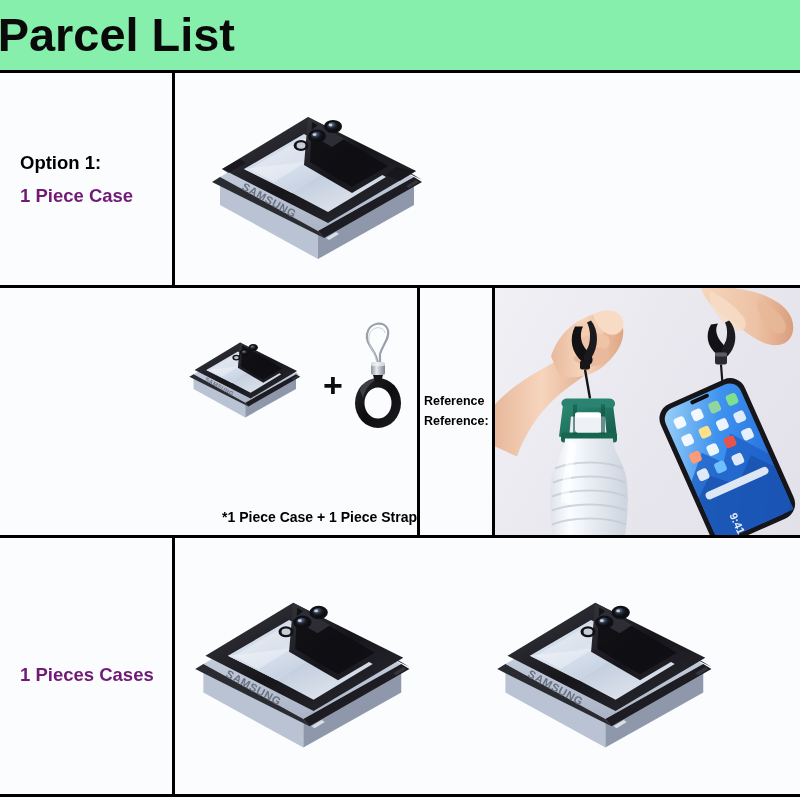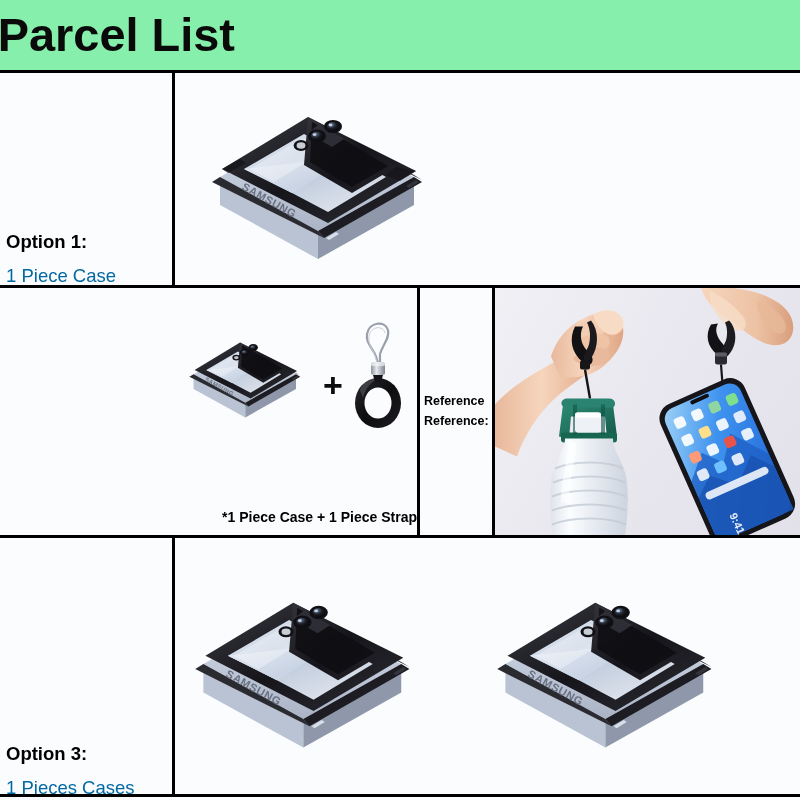--- a/index.html
+++ b/index.html
@@ -31,25 +31,25 @@
     border-bottom:3px solid #000;
   }
   .row{position:relative;box-sizing:border-box;width:800px;}
   .row1{height:215px;border-bottom:3px solid #000;}
   .row2{height:250px;border-bottom:3px solid #000;}
   .row3{height:259px;}
 
   .cell{position:absolute;top:0;height:100%;box-sizing:border-box;}
   .label-cell{
     left:0;width:175px;border-right:3px solid #000;
-    display:flex;flex-direction:column;justify-content:flex-end;
-    padding-left:6px;padding-right:4px;
+    display:flex;flex-direction:column;justify-content:center;
+    padding-left:20px;padding-right:4px;
   }
   .lbl1{font-size:18.5px;font-weight:bold;color:#000;line-height:1.05;}
-  .lbl2{font-size:18.5px;font-weight:normal;color:#0369a1;line-height:1.05;margin-top:14px;}
+  .lbl2{font-size:18.5px;font-weight:bold;color:#701a75;line-height:1.05;margin-top:14px;}
   .lbl-note{font-size:11.5px;font-weight:normal;color:#111;margin-top:16px;line-height:1.1;}
 
   .img-cell{left:175px;width:625px;}
   .r2-case{left:175px;width:245px;border-right:3px solid #000;}
   .r2-func{left:420px;width:75px;border-right:3px solid #000;
            display:flex;flex-direction:column;justify-content:center;padding-left:4px;}
   .func-line{font-size:12.5px;font-weight:bold;color:#000;line-height:1.55;}
   .r2-photos{left:495px;width:305px;display:flex;}
 
   .caption{
@@ -394,21 +394,20 @@
               <rect x="70" y="106" width="20" height="4" rx="2" fill="#101014"></rect>
             </g>
           </svg>
         </div>
       </div>
     </div>
 
     <div class="row row3">
 
       <div class="cell label-cell">
-        <div class="lbl1">Option 3:</div>
         <div class="lbl2">1 Pieces Cases</div>
       </div>
 
       <div class="cell img-cell">
 
         <div class="case-wrap" style="left:8px;top:25px;width:255px;height:205px;">
           <div class="case">
             <svg viewBox="0 0 250 195" preserveAspectRatio="xMidYMid meet">
               <path d="M20,96 L118,150 L118,178 L20,124 Z" fill="#b9c3d3"></path>
               <path d="M118,150 L214,96 L214,124 L118,178 Z" fill="#8e98aa"></path>

